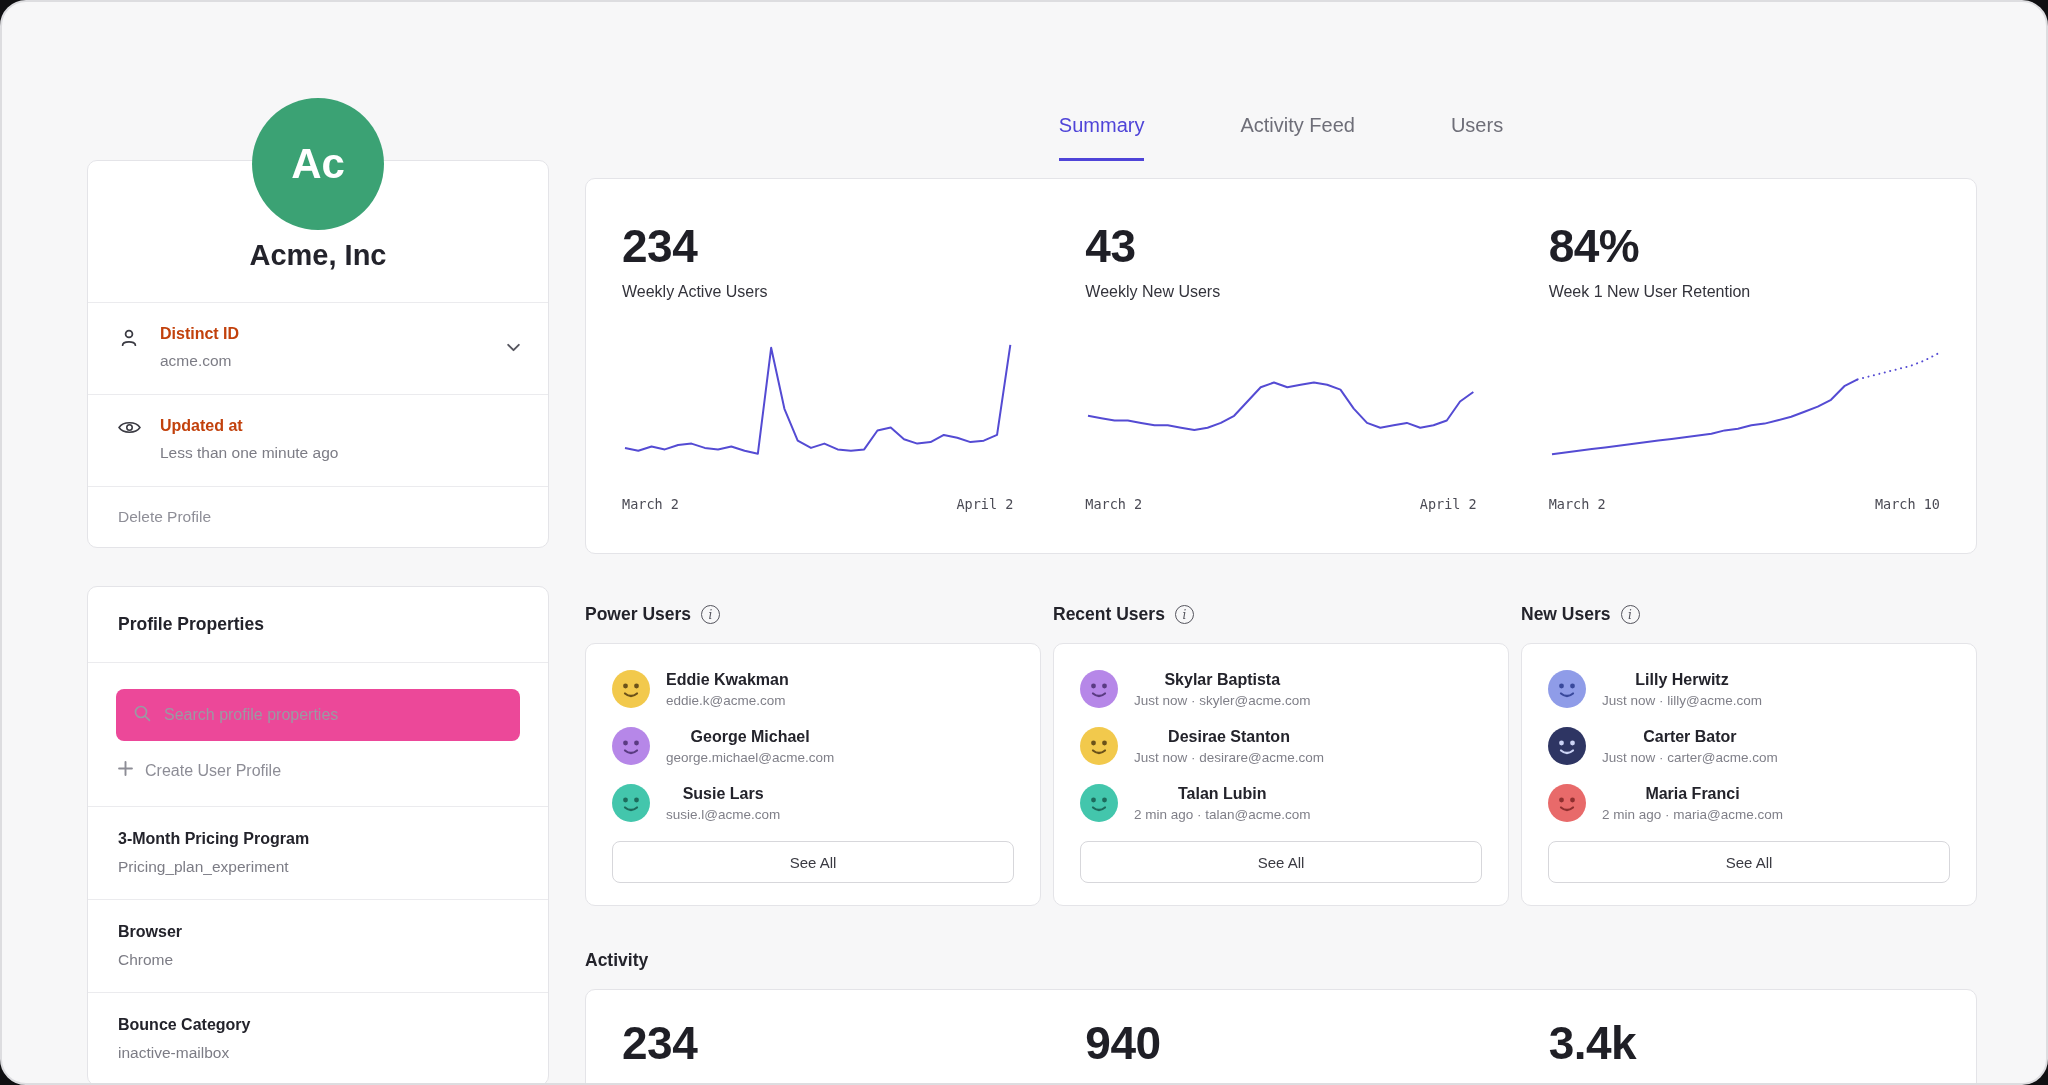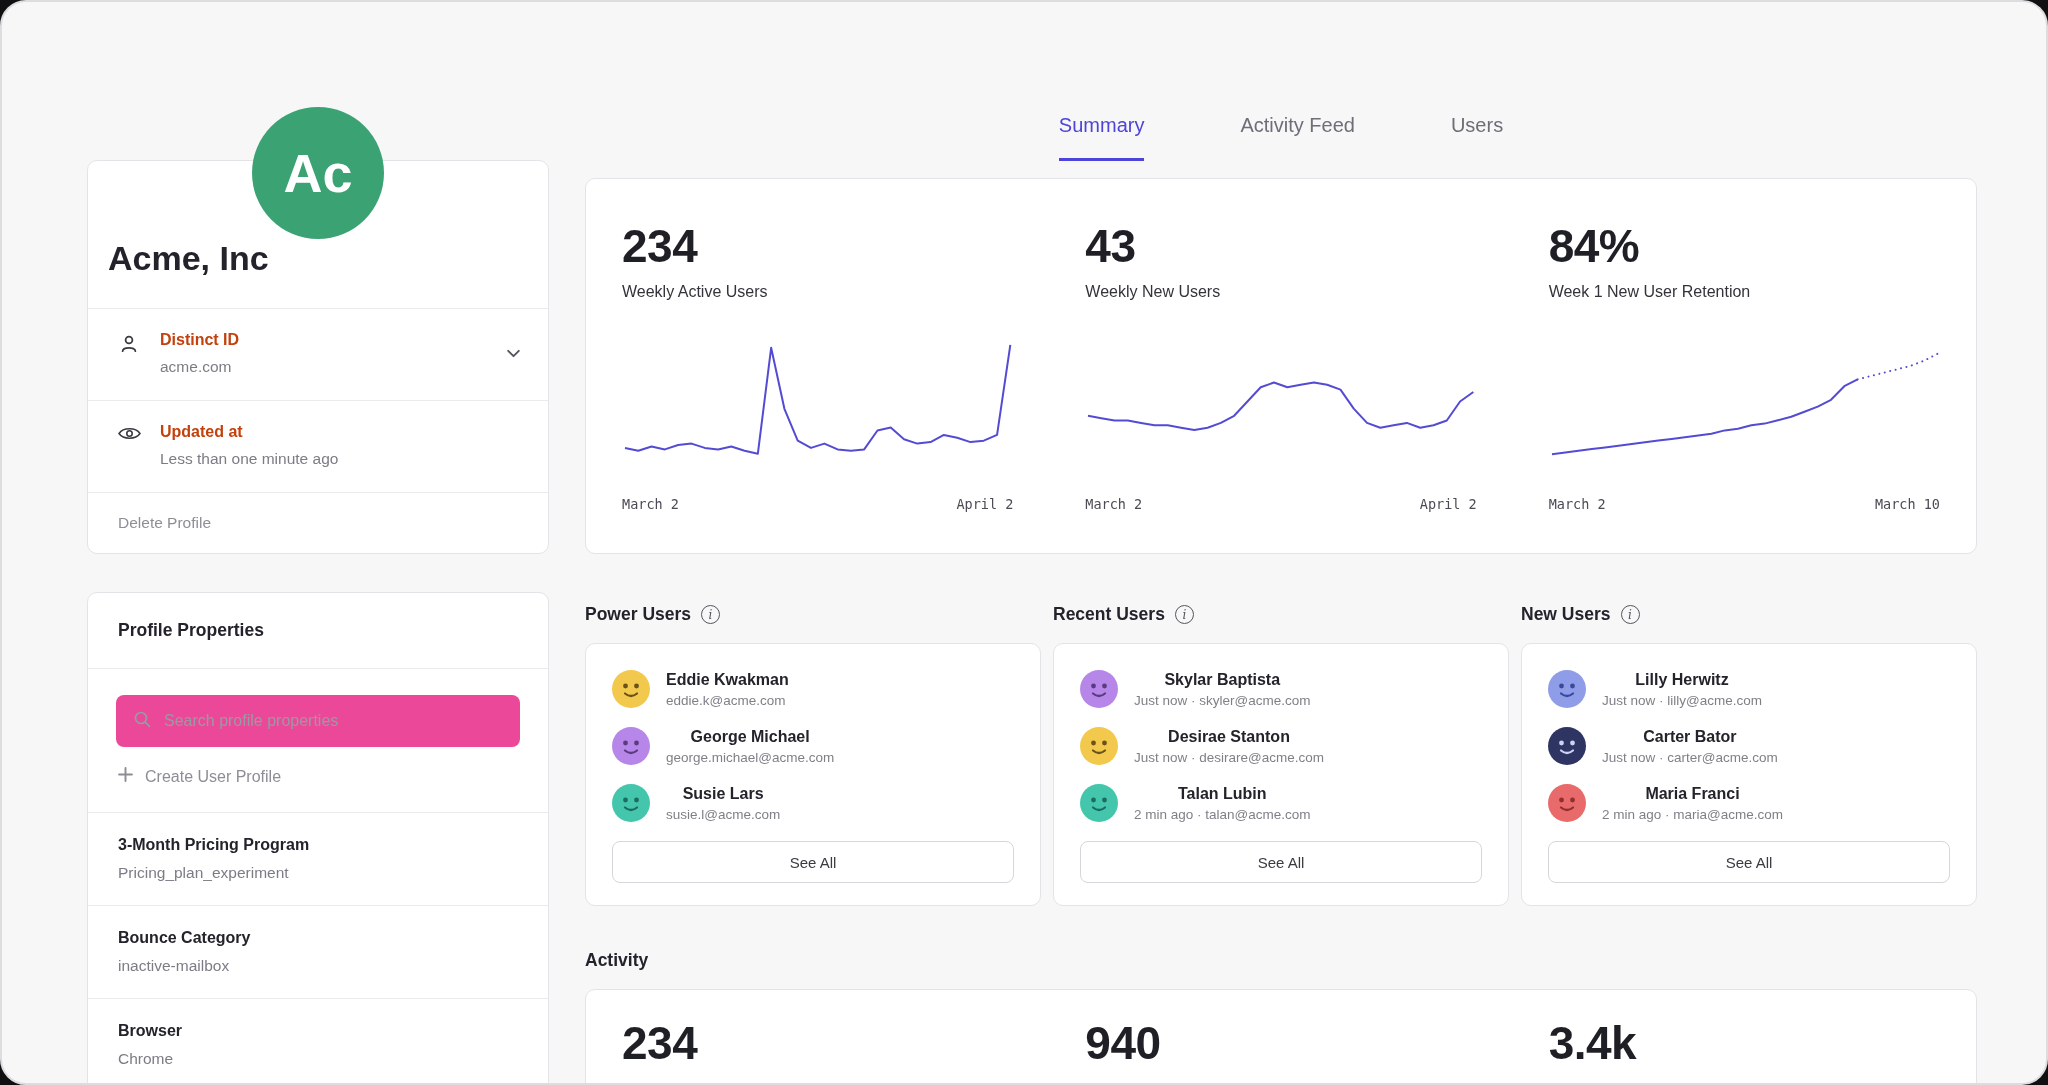--- a/index.html
+++ b/index.html
@@ -5,28 +5,28 @@
   * { box-sizing: border-box; margin: 0; padding: 0; }
   html,body { background:#101012; font-family:"Liberation Sans", sans-serif; }
   .page {
     position:relative; width:2048px; height:1085px; overflow:hidden;
     background:#f7f7f8; border-radius:26px; border:2px solid #dddde0;
   }
 
   
   .sidebar { position:absolute; left:85px; top:0; width:462px; }
   .org-avatar {
-    position:absolute; top:105px; left:50%; transform:translateX(-50%);
+    position:absolute; top:96px; left:50%; transform:translateX(-50%);
     width:132px; height:132px; border-radius:50%;
     display:flex; align-items:center; justify-content:center;
-    color:#fff; font-size:54px; font-weight:700; z-index:3;
+    color:#fff; font-size:42px; font-weight:700; z-index:3;
   }
   .card { background:#fff; border:1px solid #e4e4e8; border-radius:10px; }
   .profile-card { margin-top:158px; }
-  .org-name { padding:78px 20px 30px; font-size:34px; font-weight:600; color:#23232b; }
+  .org-name { padding:78px 20px 30px; text-align:center; font-size:29px; font-weight:600; color:#23232b; }
   .field-row { display:flex; gap:18px; padding:22px 30px; border-top:1px solid #ebebee; position:relative; min-height:92px; }
   .field-icon { width:24px; padding-top:2px; flex:none; }
   .field-label { font-size:16px; font-weight:700; color:#c2410c; }
   .field-value { font-size:15.5px; color:#7c7c85; margin-top:9px; }
   .chev { position:absolute; right:26px; top:36px; cursor:pointer; }
   .delete-row { padding:21px 30px; border-top:1px solid #ebebee; color:#8e8e97; font-size:15.5px; cursor:pointer; }
 
   .props-card { margin-top:38px; }
   .props-title { padding:27px 30px; font-size:17.5px; font-weight:700; color:#23232b; border-bottom:1px solid #ebebee; }
   .search-box {
@@ -147,26 +147,26 @@
             </svg>
         </span>
         <span>Create User Profile</span>
       </div>
 
       <div class="prop-row">
         <div class="prop-label">3-Month Pricing Program</div>
         <div class="prop-value">Pricing_plan_experiment</div>
       </div>
       <div class="prop-row">
+        <div class="prop-label">Browser</div>
+        <div class="prop-value">Chrome</div>
+      </div>
+      <div class="prop-row">
         <div class="prop-label">Bounce Category</div>
         <div class="prop-value">inactive-mailbox</div>
-      </div>
-      <div class="prop-row">
-        <div class="prop-label">Browser</div>
-        <div class="prop-value">Chrome</div>
       </div>
     </div>
   </div>
 
   <div class="main">
 
     <div class="tabs">
       <div class="tab active">Summary</div>
       <div class="tab">Activity Feed</div>
       <div class="tab">Users</div>

